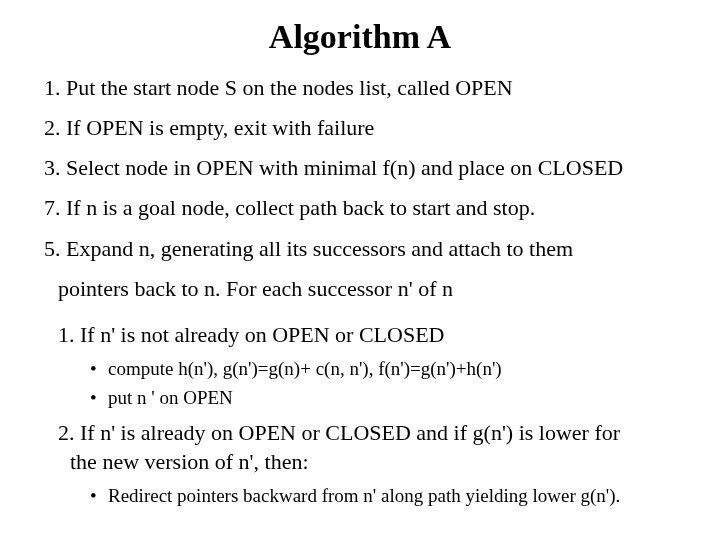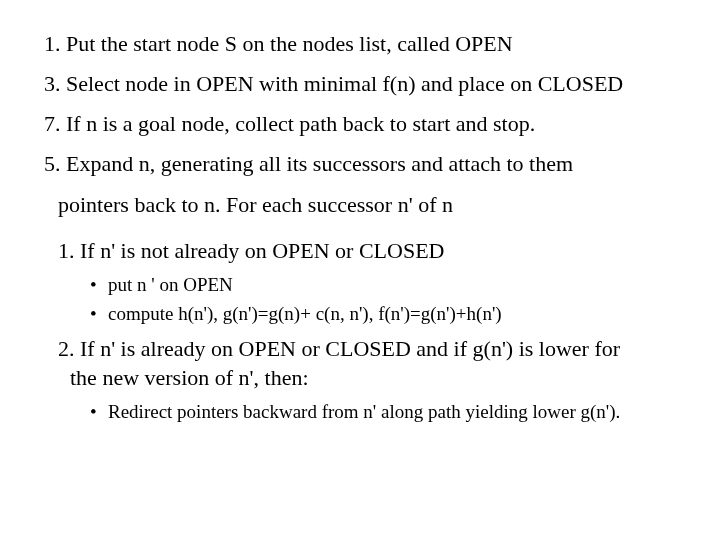--- a/index.html
+++ b/index.html
@@ -50,34 +50,36 @@
     }
     .sub2 {
       padding-left: 26px;
       margin-top: 1px;
     }
   </style>
 </head>
 <body>
 
 <div class="slide">
+  <h1 class="title">Algorithm A</h1>
 
   <div class="body">
 
     <div class="step">1. Put the start node S on the nodes list, called OPEN</div>
+    <div class="step">2. If OPEN is empty, exit with failure</div>
     <div class="step">3. Select node in OPEN with minimal f(n) and place on CLOSED</div>
     <div class="step">7. If n is a goal node, collect path back to start and stop.</div>
     <div class="step">5. Expand n, generating all its successors and attach to them</div>
     <div class="step" style="padding-left:14px">pointers back to n.  For each successor n' of n</div>
 
     <div class="sub1">1. If n' is not already on OPEN or CLOSED</div>
 
     <div class="bullets">
+      <div class="row">compute h(n'),  g(n')=g(n)+ c(n, n'),  f(n')=g(n')+h(n')</div>
       <div class="row">put n ' on OPEN</div>
-      <div class="row">compute h(n'),  g(n')=g(n)+ c(n, n'),  f(n')=g(n')+h(n')</div>
     </div>
 
     <div class="sub2">2. If n' is already on OPEN or CLOSED and if g(n') is lower for</div>
     <div class="sub2" style="padding-left:38px">the new version of n', then:</div>
 
     <div class="bullets">
       <div class="row">Redirect pointers backward from n' along path yielding lower g(n').</div>
     </div>
 
   </div>

